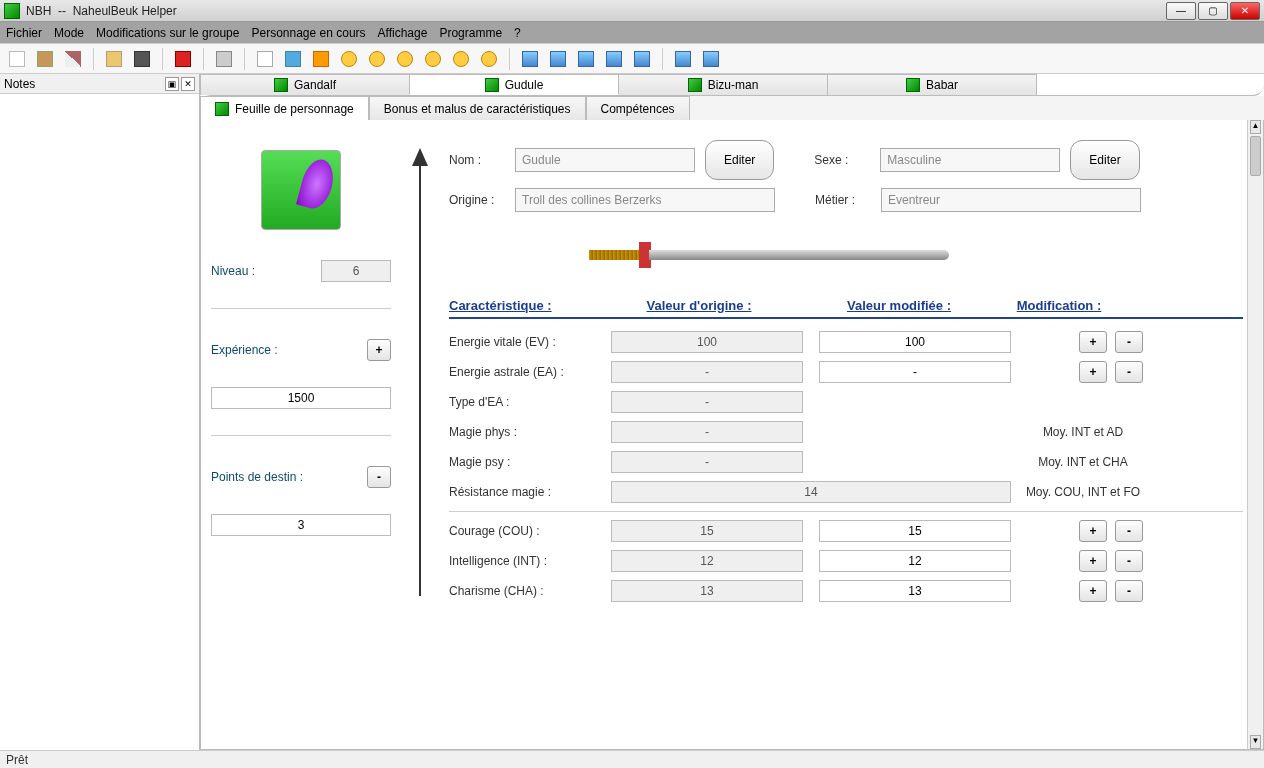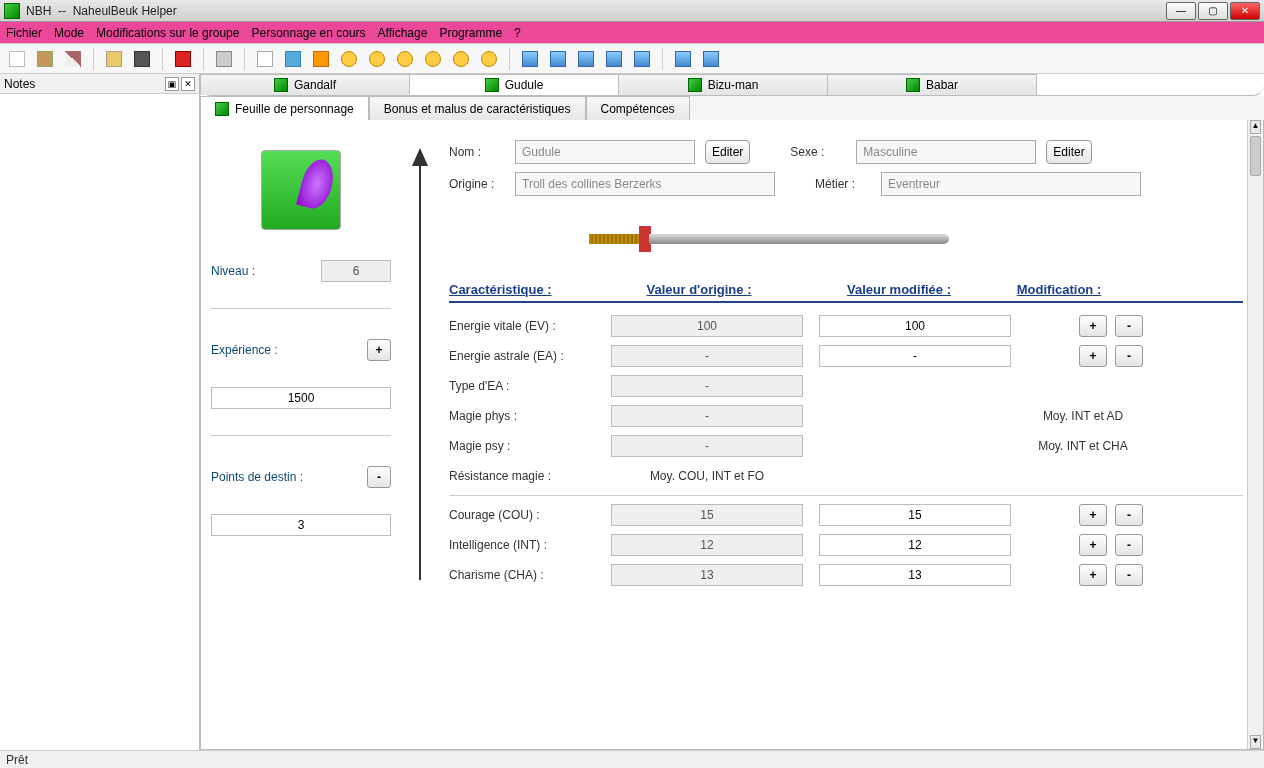--- a/index.html
+++ b/index.html
@@ -7,21 +7,21 @@
 
 
 .titlebar { height: 22px; background: linear-gradient(#e8e8e8,#d0d0d0); display: flex; align-items: center; padding: 0 4px; border-bottom: 1px solid #999; }
 .titlebar .icon { width: 16px; height: 16px; background: linear-gradient(135deg,#4c4,#080); margin-right: 6px; border: 1px solid #060; }
 .titlebar .title { flex: 1; font-size: 12px; color: #222; }
 .winbtns { display: flex; gap: 2px; }
 .winbtn { width: 30px; height: 18px; border: 1px solid #666; background: linear-gradient(#fafafa,#ddd); border-radius: 2px; display:flex;align-items:center;justify-content:center;font-size:10px;}
 .winbtn.close { background: linear-gradient(#f66,#c00); color:#fff; }
 
 
-.menubar { height: 22px; background: #ec4899; border-bottom: 1px solid #ccc; display:flex; align-items:center; padding: 0 6px; gap: 12px; }
+.menubar { height: 22px; background: #a3a3a3; border-bottom: 1px solid #ccc; display:flex; align-items:center; padding: 0 6px; gap: 12px; }
 .menubar span { cursor: default; }
 
 
 .toolbar { height: 30px; background: #f7f7f7; border-bottom: 1px solid #ccc; display:flex; align-items:center; padding: 0 6px; gap: 6px; }
 .tb-btn { width: 22px; height: 22px; border: 1px solid transparent; display:inline-flex;align-items:center;justify-content:center; border-radius:2px;}
 .tb-sep { width:1px; height:22px; background:#ccc; margin:0 3px;}
 .tb-btn .glyph { width:16px;height:16px;display:inline-block;}
 .glyph.doc { background:#fff;border:1px solid #bbb;}
 .glyph.save { background:#c7965b;border:1px solid #8a6;}
 .glyph.pencil { background:linear-gradient(45deg,#eee 50%,#a66 50%);}
@@ -80,21 +80,21 @@
 .spear::after { content:"";position:absolute;left:50%;top:0;transform:translateX(-50%);border:8px solid transparent;border-bottom:18px solid #333;}
 
 .rightcol { flex:1; display:flex;flex-direction:column;gap:8px;}
 .toprow { display:flex;gap:10px;align-items:center;flex-wrap:wrap;}
 .toprow label { width:56px;color:#333;}
 .txt { height:24px;border:1px solid #aaa;background:#f7f7f7;padding:0 6px;color:#888;line-height:22px;}
 .txt.nom { width:180px;}
 .txt.sexe{ width:180px;}
 .txt.orig{ width:260px;}
 .txt.met { width:260px;}
-.ebtn { height:24px;padding:0 6px;border:1px solid #999;background:linear-gradient(#fff,#e6e6e6);border-radius:4px;}
+.ebtn { height:40px;padding:0 18px;border:1px solid #999;background:linear-gradient(#fff,#e6e6e6);border-radius:12px;}
 
 
 .sword { height:50px;margin:10px 0 10px 140px;position:relative;width:360px;}
 .sword .blade{position:absolute;left:60px;right:0;top:20px;height:10px;background:linear-gradient(#ddd,#888);border-radius:0 5px 5px 0;}
 .sword .guard{position:absolute;left:50px;top:12px;width:12px;height:26px;background:#c33;}
 .sword .grip{position:absolute;left:0;top:20px;width:50px;height:10px;background:repeating-linear-gradient(90deg,#c90,#960 4px);}
 
 
 .stathdr { display:grid; grid-template-columns: 150px 200px 200px 120px; gap:0; border-bottom:2px solid #224488; padding-bottom:4px;}
 .stathdr span { color:#1a3d8f; font-weight:bold; text-decoration:underline; font-size:13px; text-align:center;}
@@ -380,20 +380,23 @@
               <div class="statrow">
                 <label>Magie psy :</label>
                 <div class="cell">
                   <div class="rofield" style="width: 180px;">-</div>
                 </div>
                 <div class="cell"></div>
                 <div class="note">Moy. INT et CHA</div>
               </div>
               <div class="statrow">
                 <label>Résistance magie :</label>
+                <div class="cell" style="grid-column: 2 / span 2;">
+                  <div class="rofield" style="width: 100%;">14</div>
+                </div>
                 <div class="note">Moy. COU, INT et FO</div>
               </div>
               <div class="stat-sep"></div>
               <div class="statrow">
                 <label>Courage (COU) :</label>
                 <div class="cell">
                   <div class="rofield" style="width: 180px;">15</div>
                 </div>
                 <div class="cell">
                   <div class="wfield" style="width: 180px;">15</div>

